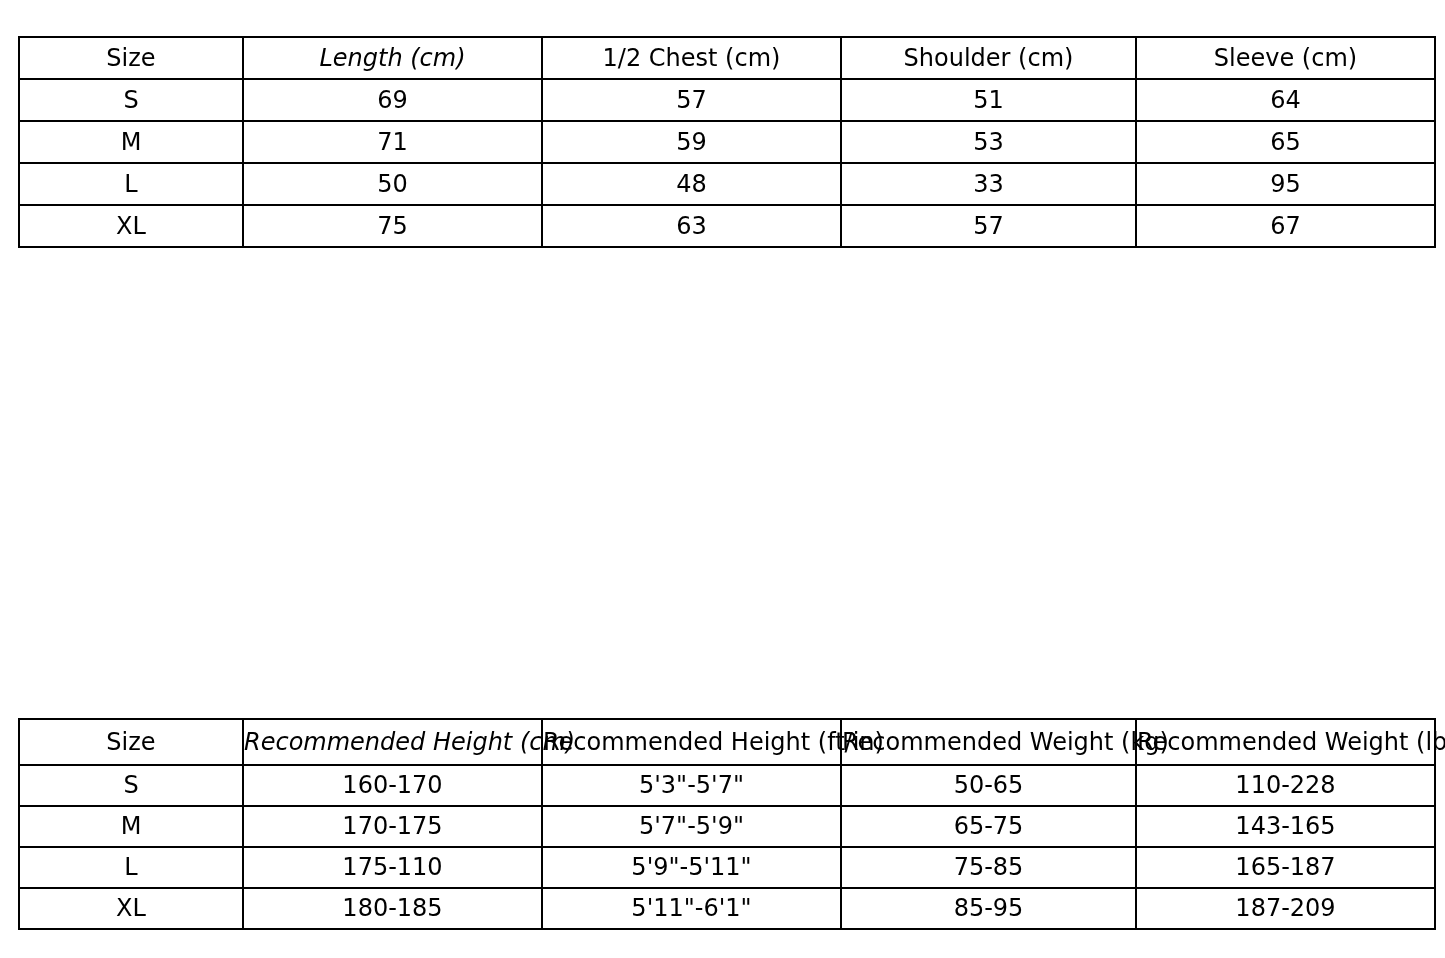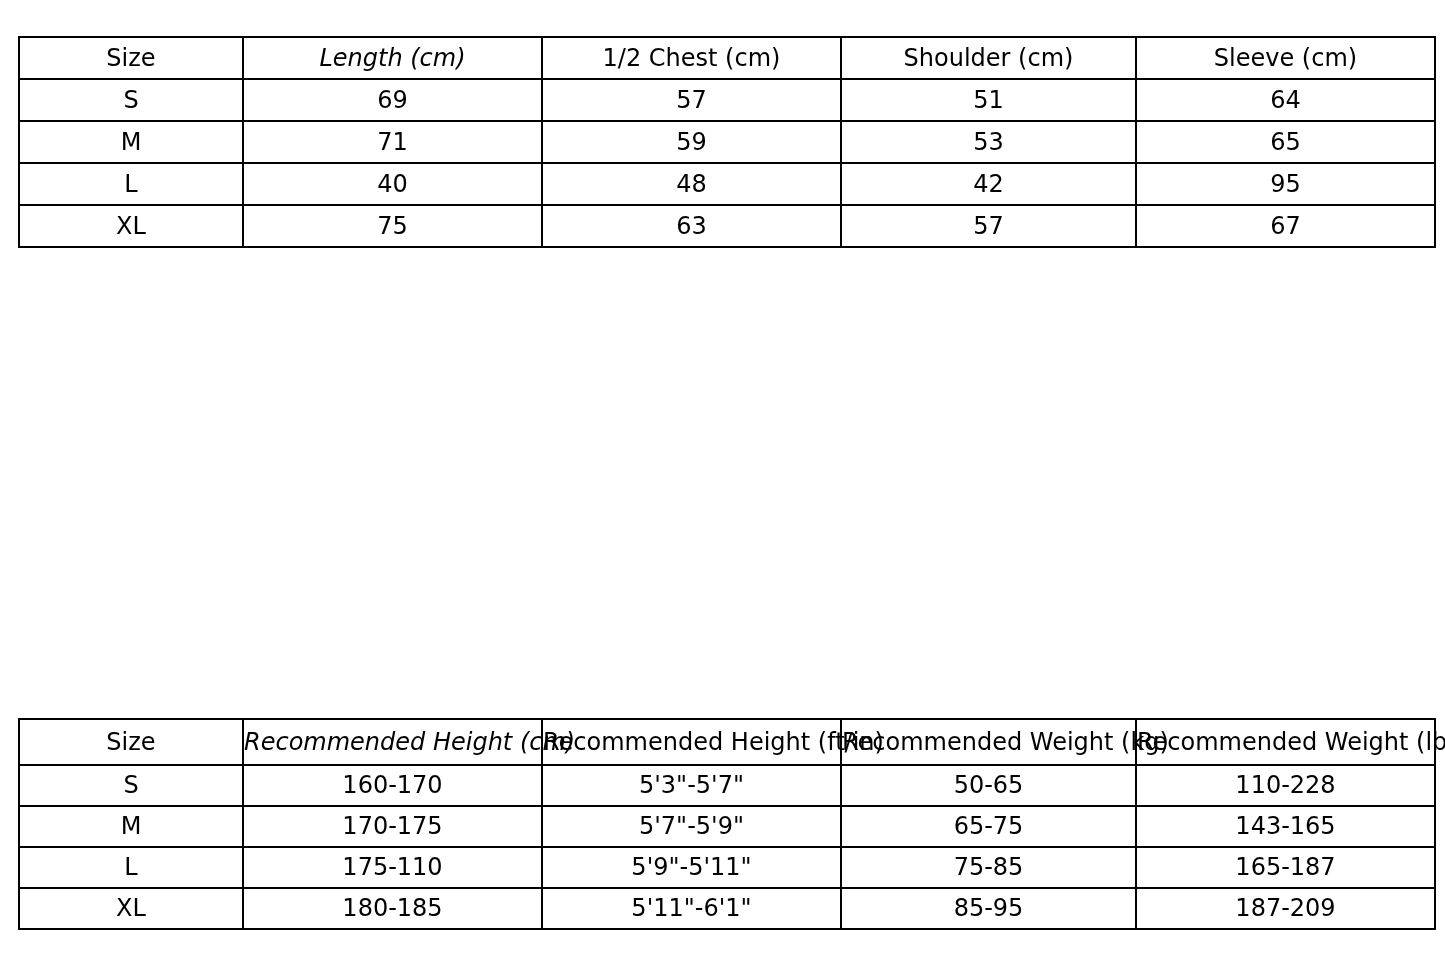--- a/index.html
+++ b/index.html
@@ -98,23 +98,23 @@
       </tr>
       <tr>
         <td>M</td>
         <td>71</td>
         <td>59</td>
         <td>53</td>
         <td>65</td>
       </tr>
       <tr>
         <td>L</td>
-        <td>40</td>
+        <td>50</td>
         <td>48</td>
-        <td>42</td>
+        <td>33</td>
         <td>95</td>
       </tr>
       <tr>
         <td>XL</td>
         <td>75</td>
         <td>63</td>
         <td>57</td>
         <td>67</td>
       </tr>
     </tbody>

